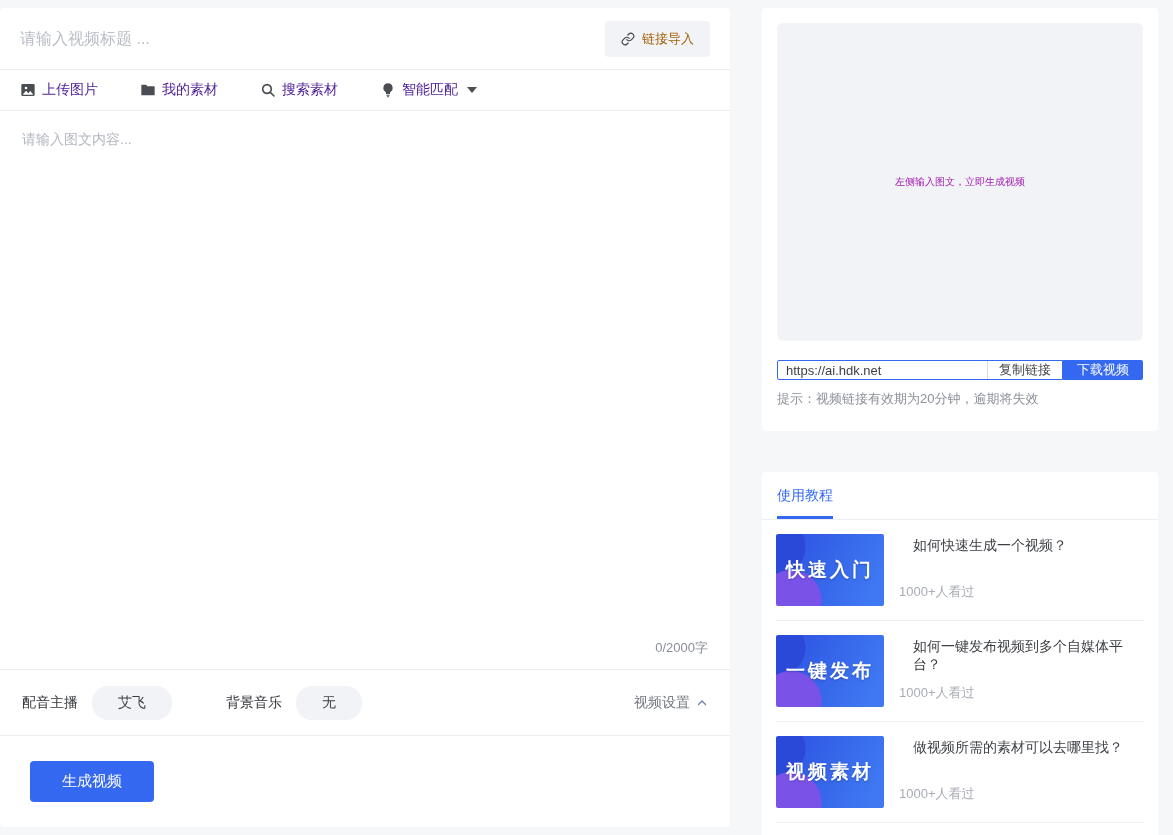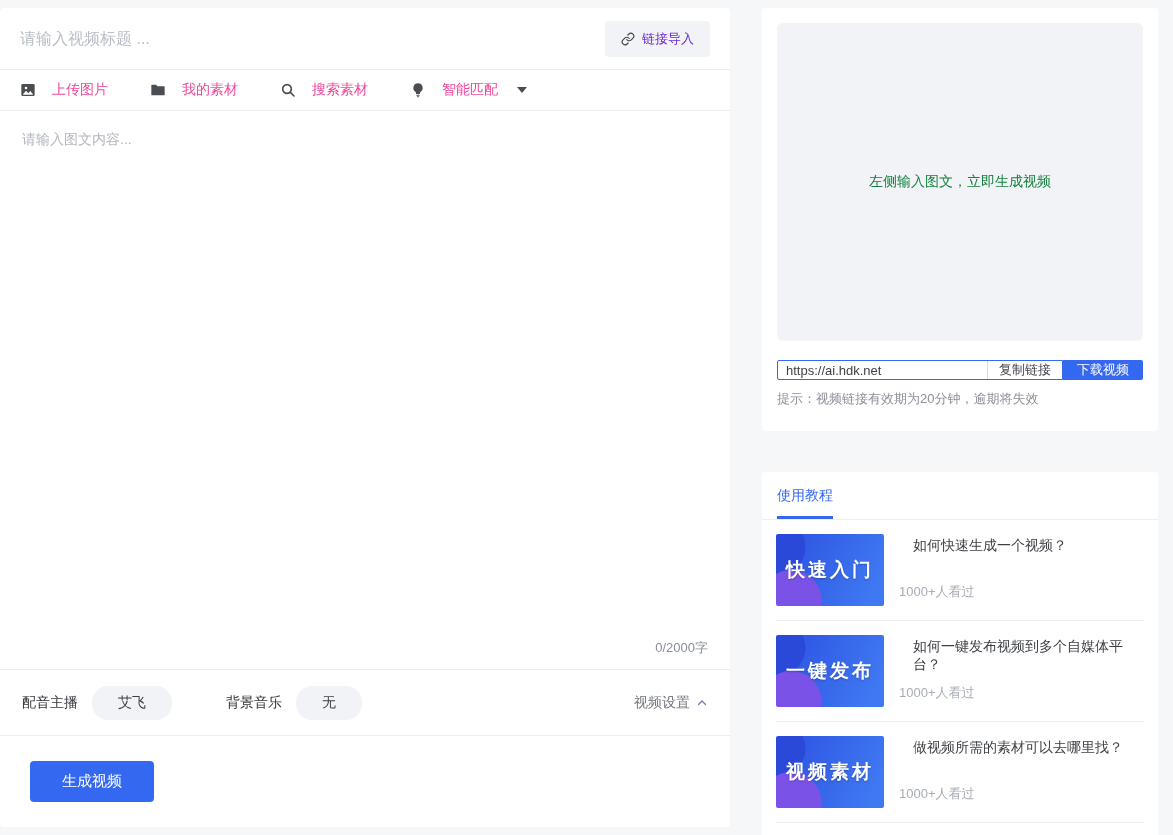--- a/index.html
+++ b/index.html
@@ -12,26 +12,26 @@
   }
   .card { position:absolute; background:#fff; border-radius:4px; }
 
   
   #editor-card { left:0; top:8px; width:730px; height:819px; display:flex; flex-direction:column; }
   .title-row { height:62px; display:flex; align-items:center; padding:0 20px; border-bottom:1px solid #ebedf1; }
   .title-input { flex:1; border:none; outline:none; font-size:16px; color:#3c3f44; font-family:inherit; }
   .title-input::placeholder { color:#b9bdc6; }
   .ghost-btn {
     display:flex; align-items:center; gap:7px; background:#f2f3f7; border:none; cursor:pointer;
-    border-radius:4px; padding:9px 16px; font-size:13px; color:#6d28d9; font-family:inherit;
+    border-radius:4px; padding:9px 16px; font-size:13px; color:#a16207; font-family:inherit;
   }
   .ghost-btn svg { width:14px; height:14px; stroke:#43464c; fill:none; stroke-width:2; stroke-linecap:round; stroke-linejoin:round; }
 
   .toolbar { height:41px; display:flex; align-items:center; padding:0 20px; gap:42px; border-bottom:1px solid #ebedf1; }
-  .tool-item { display:flex; align-items:center; gap:16px; font-size:14px; color:#ec4899; cursor:pointer; }
+  .tool-item { display:flex; align-items:center; gap:6px; font-size:14px; color:#4c1d95; cursor:pointer; }
   .tool-item svg { width:16px; height:16px; }
   .caret-down { width:0; height:0; border-left:5px solid transparent; border-right:5px solid transparent; border-top:6px solid #4a4d52; margin-left:3px; }
 
   .editor-area { flex:1; position:relative; border-bottom:1px solid #ebedf1; }
   .content-input {
     width:100%; height:calc(100% - 36px); border:none; outline:none; resize:none;
     padding:20px 22px; font-size:14px; color:#0f172a; font-family:inherit; background:transparent;
   }
   .content-input::placeholder { color:#b3b7bf; }
   .char-count { position:absolute; right:22px; bottom:12px; font-size:13px; color:#8a8f99; }
@@ -51,21 +51,21 @@
     background:var(--accent,#3468f0); color:#fff; border:none; border-radius:4px;
     padding:11px 32px; font-size:15px; cursor:pointer; font-family:inherit;
   }
 
   
   #preview-card { left:762px; top:8px; width:396px; height:423px; padding:15px; }
   .preview-box {
     width:100%; height:318px; background:#f2f3f7; border-radius:6px;
     display:flex; align-items:center; justify-content:center;
   }
-  .preview-placeholder { font-size:14px; color:#15803d; }
+  .preview-placeholder { font-size:10px; color:#a21caf; }
   .url-row { display:flex; margin-top:19px; height:20px;border-radius:12px; }
   .url-input-wrap {
     flex:1; display:flex; align-items:center; border:1px solid var(--accent,#3468f0);
     border-radius:2px 0 0 2px; background:#fff; overflow:hidden;
   }
   .url-input { flex:1; border:none; outline:none; font-size:13px; color:#3c3f44; padding:0 8px; font-family:inherit; min-width:0; }
   .url-sep { width:1px; height:18px; background:#d9dbe1; }
   .copy-link { font-size:13px; color:#43464c; padding:0 11px; cursor:pointer; white-space:nowrap; }
   .download-btn {
     background:var(--accent,#3468f0); color:#fff; border:none; border-radius:0 2px 2px 0;

